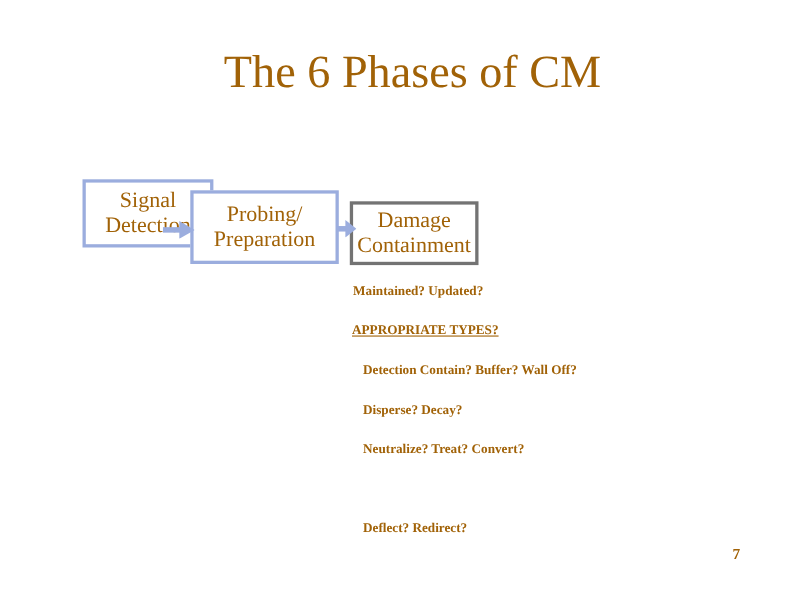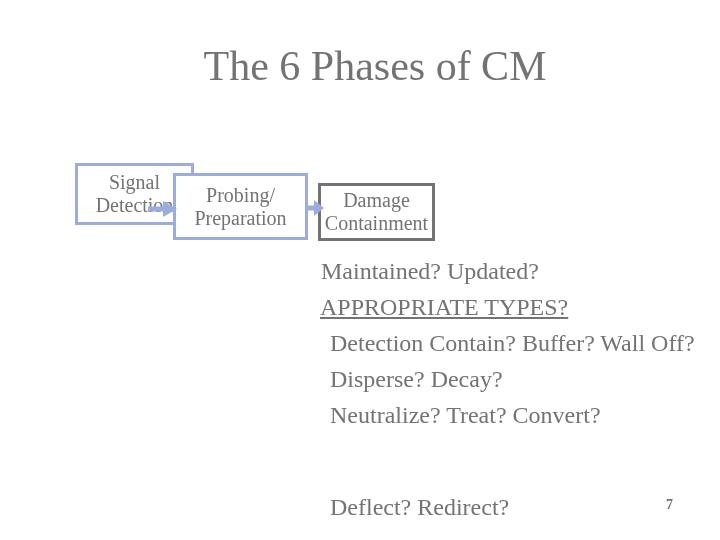--- a/index.html
+++ b/index.html
@@ -1,47 +1,47 @@
 <!DOCTYPE html>
 <html><head>
 <meta charset="utf-8">
 <style>
   html,body{margin:0;padding:0;background:#ffffff;}
   .slide{
     position:relative;width:720px;height:540px;background:#ffffff;
-    font-family:"Liberation Serif", serif;color:#737373;overflow:hidden;border-radius:28px;
+    font-family:"Liberation Serif", serif;color:#a16207;overflow:hidden;border-radius:28px;
   }
   .title{
     position:absolute;top:42px;left:0;width:720px;box-sizing:border-box;
     padding-left:30px;text-align:center;font-size:42px;line-height:1.15;
     white-space:nowrap;
   }
   .fbox{
     position:absolute;display:flex;align-items:center;justify-content:center;
     text-align:center;background:#ffffff;box-sizing:border-box;
     font-size:20px;line-height:1.15;white-space:pre-line;z-index:1;
   }
   .fbox.light{border:3px solid #9badde;}
   .fbox.dark{border:3px solid #737373;}
   .box1{left:35px;top:163px;width:119px;height:62px;margin-left:40px;}
   .box2{left:173px;top:173px;width:135px;height:67px;}
   .box3{left:318px;top:183px;width:117px;height:58px;}
   .arrow{position:absolute;z-index:2;}
   .arrow svg{display:block;}
   .arrow1{left:148px;top:201px;}
   .arrow2{left:306px;top:200px;}
-  .note{position:absolute;font-size:24px;line-height:1.2;white-space:nowrap;}
+  .note{position:absolute;font-size:12px;line-height:1.2;white-space:nowrap;font-weight:bold;}
   .note.underlined{text-decoration:underline;}
   .n0{left:321px;top:257px;}
   .n1{left:320px;top:293px;text-align:right;}
   .n2{left:330px;top:329px;}
   .n3{left:330px;top:365px;}
   .n4{left:330px;top:401px;}
   .n5{left:330px;top:437px;}
-  .n6{left:330px;top:473px;margin-top:20px;}
+  .n6{left:330px;top:473px;}
   .page-num{position:absolute;left:666px;top:497px;font-size:14px;font-weight:bold;}
 </style>
 </head>
 <body>
 
 <div class="slide">
 
   <div class="title">The 6 Phases of CM</div>
 
   <div class="fbox light box1">

